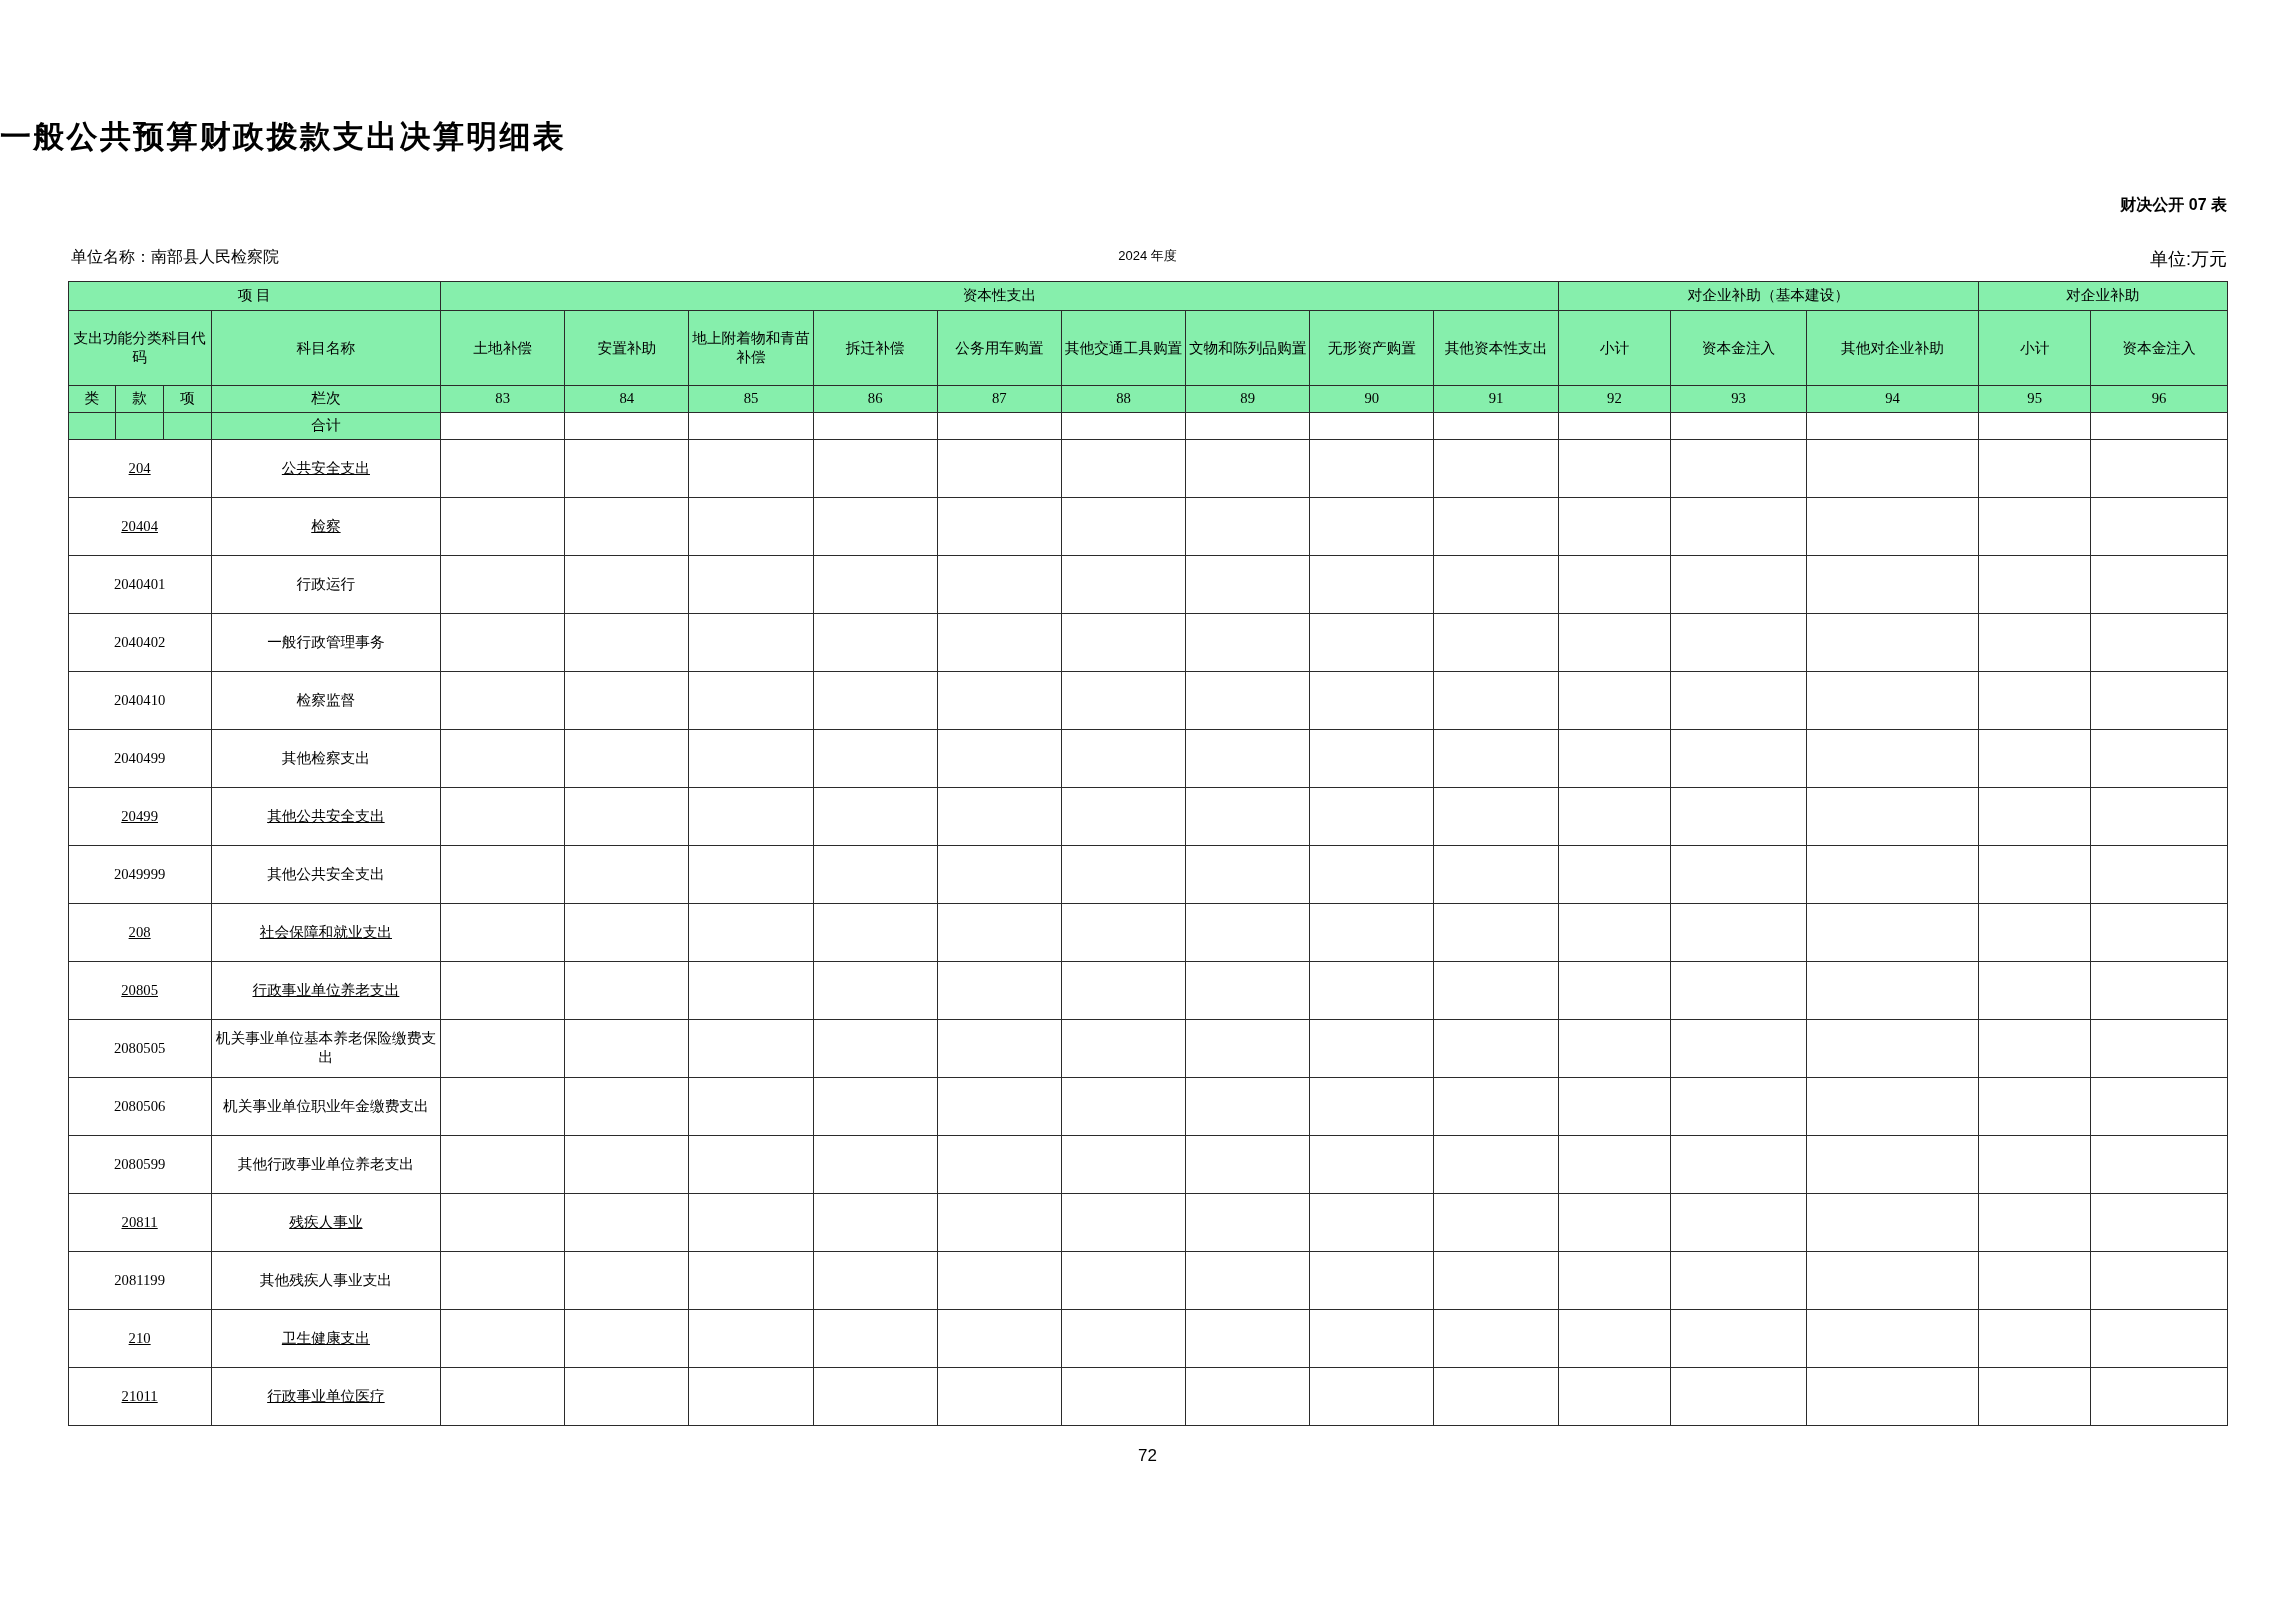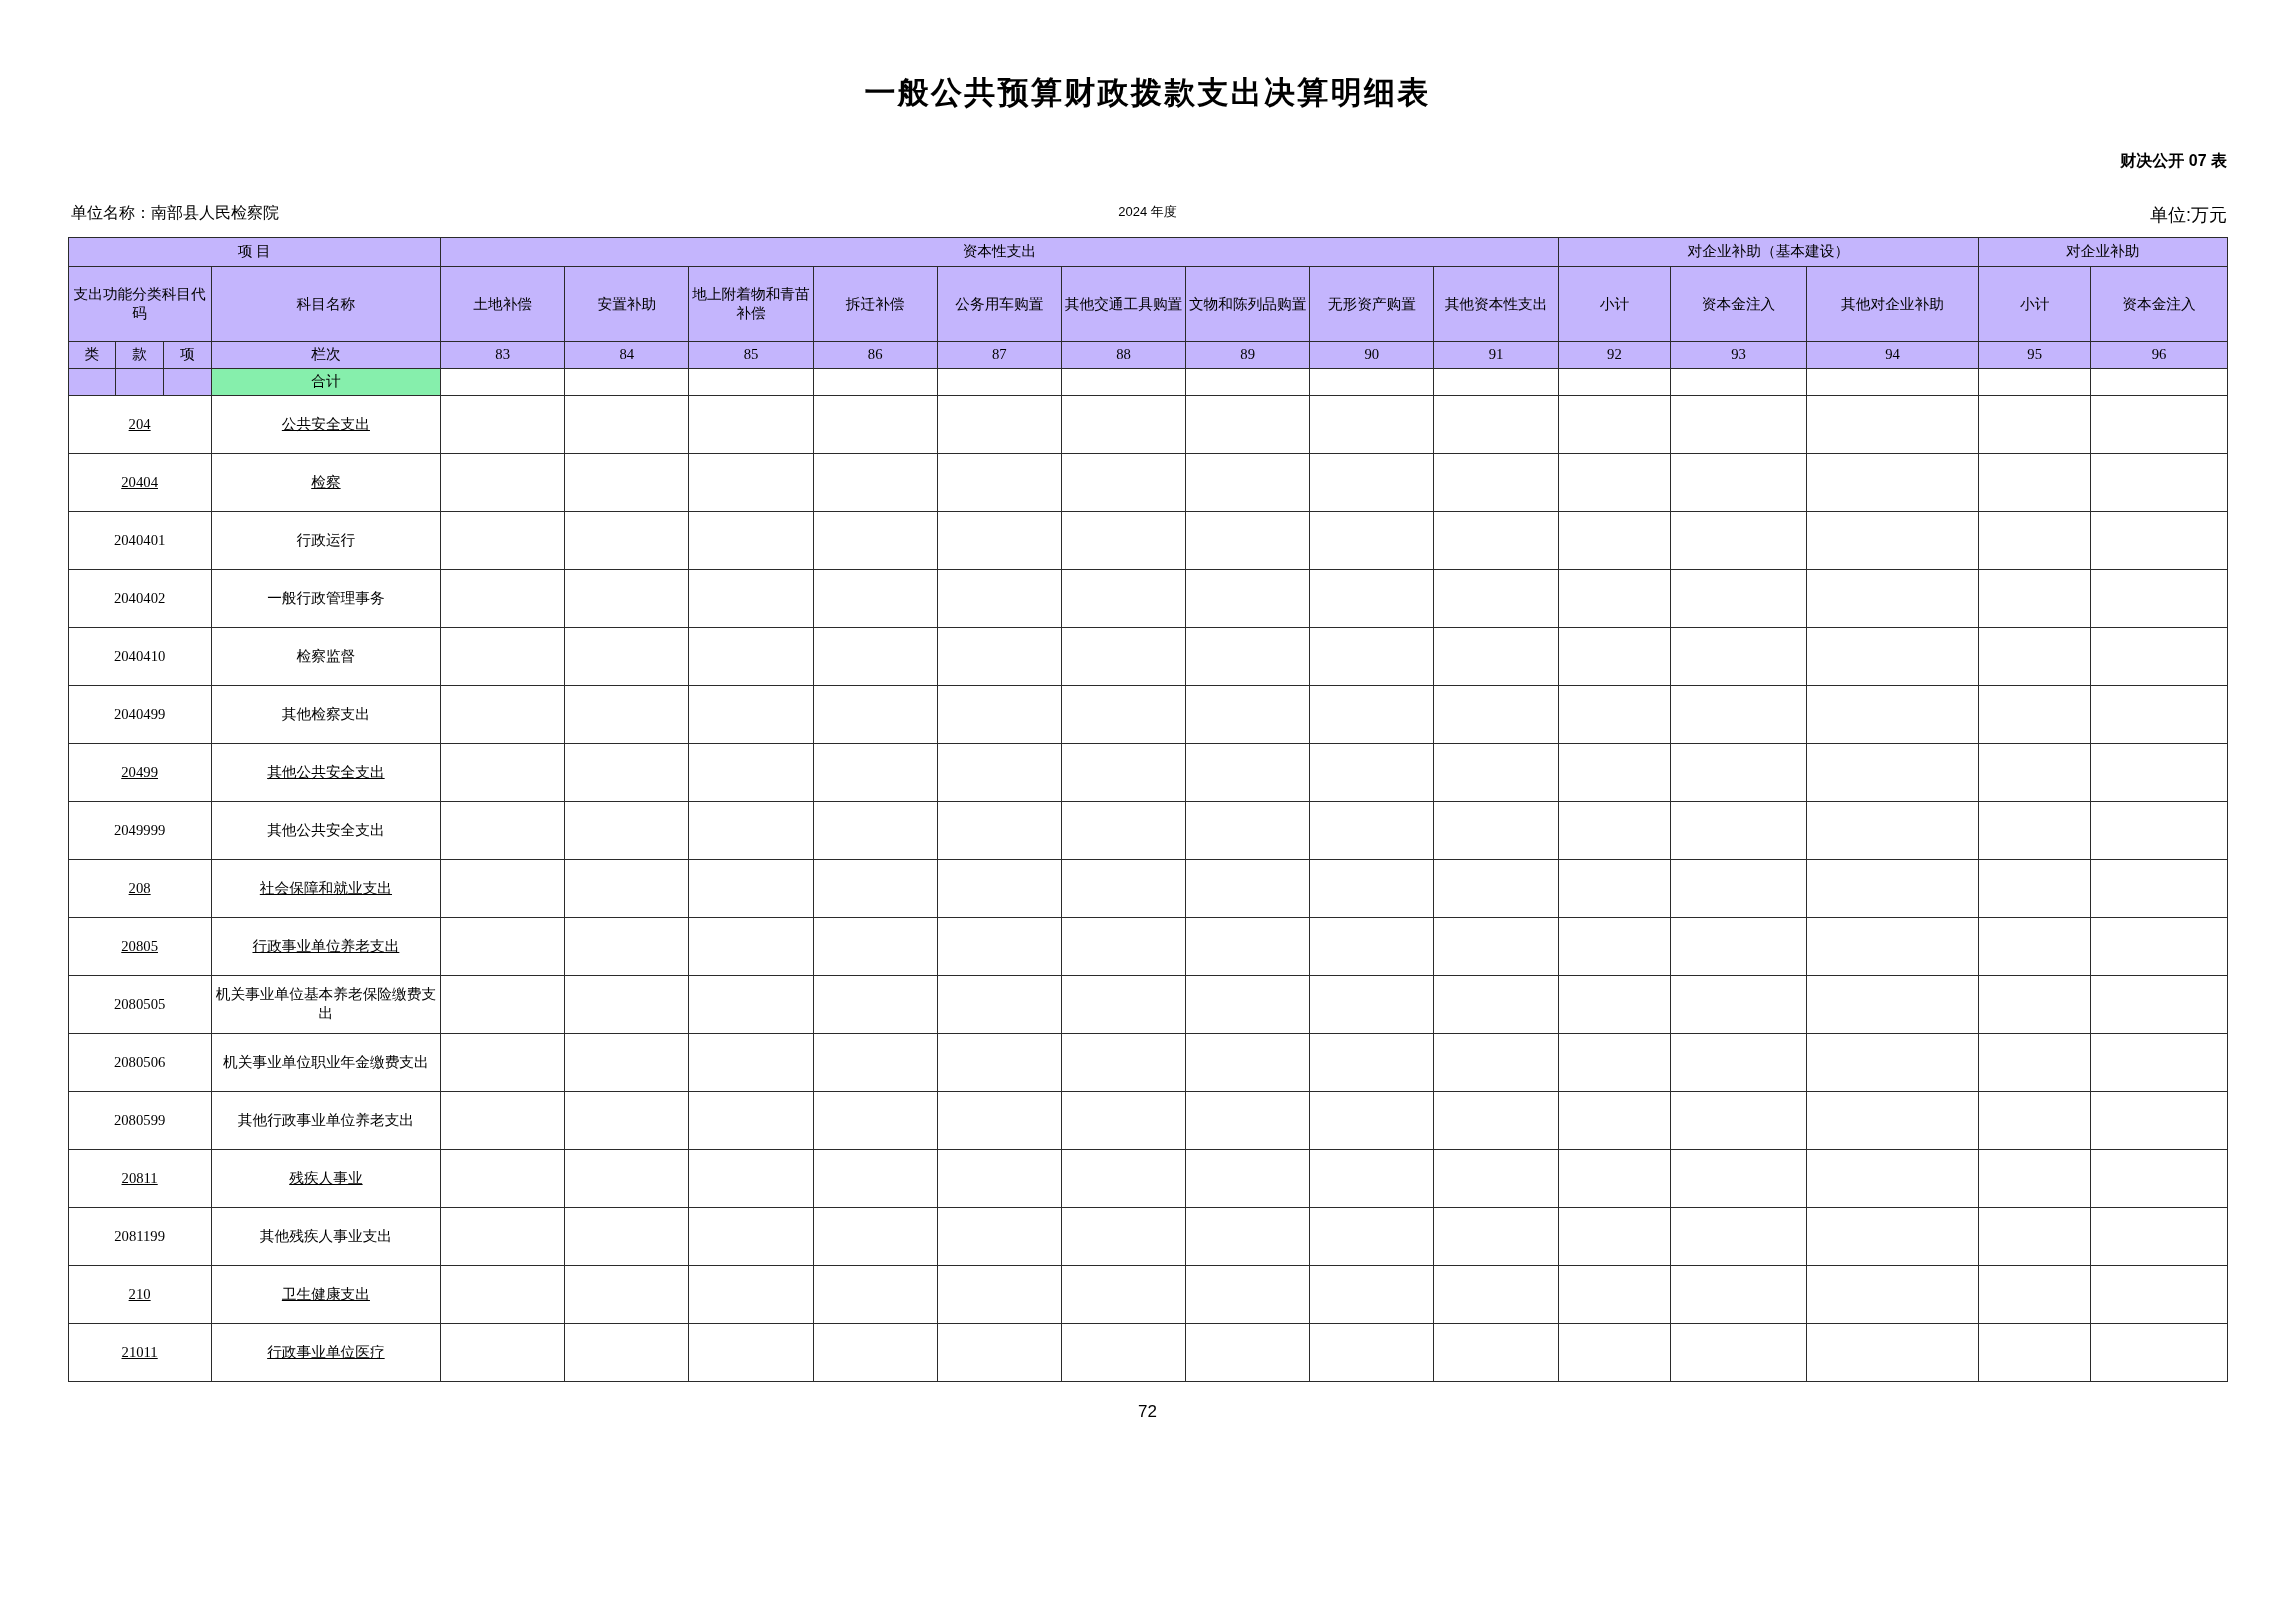--- a/index.html
+++ b/index.html
@@ -16,25 +16,25 @@
     overflow: hidden;
   }
   .page {
     position: relative;
     width: 2295px;
     height: 1623px;
     box-sizing: border-box;
     padding: 0;
   }
   .doc-title {
-    text-align: center;
+    text-align: left;
     font-size: 31px;
     font-weight: bold;
     letter-spacing: 2.3px;
-    margin-top: 72px;
+    margin-top: 116px;
     font-family: "Liberation Serif", "DejaVu Serif", serif;
   }
   .form-code {
     text-align: right;
     font-size: 16px;
     font-weight: bold;
     margin-top: 37px;
     padding-right: 68px;
     font-family: "Liberation Sans", sans-serif;
   }
@@ -72,21 +72,21 @@
   table.main td, table.main th {
     border: 0.8px solid #2b2b2b;
     font-weight: normal;
     font-size: 14.7px;
     text-align: center;
     vertical-align: middle;
     padding: 0;
     font-family: "Liberation Serif", "DejaVu Serif", serif;
   }
   .hdr {
-    background: #c4b5fd;
+    background: #86efac;
   }
   .hdr-top td {
     height: 28px;
     font-size: 15.4px;
   }
   .hdr-mid td {
     height: 74px;
     font-size: 15.4px;
     line-height: 1.25;
   }

